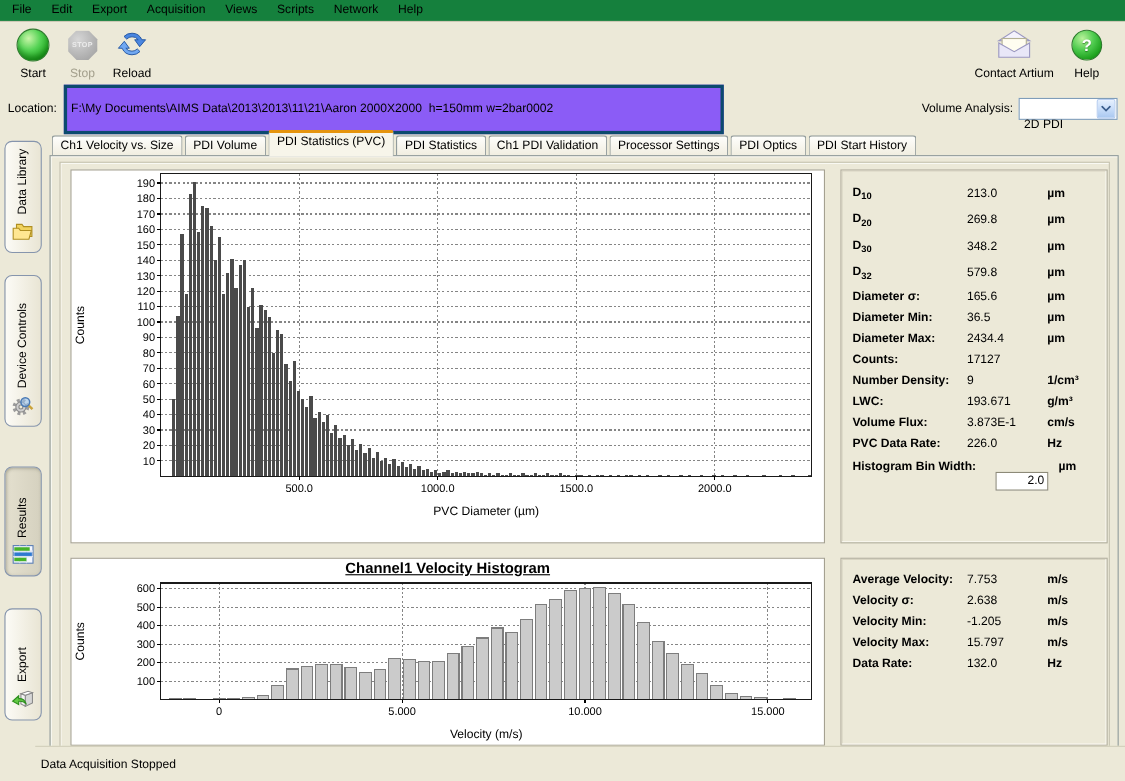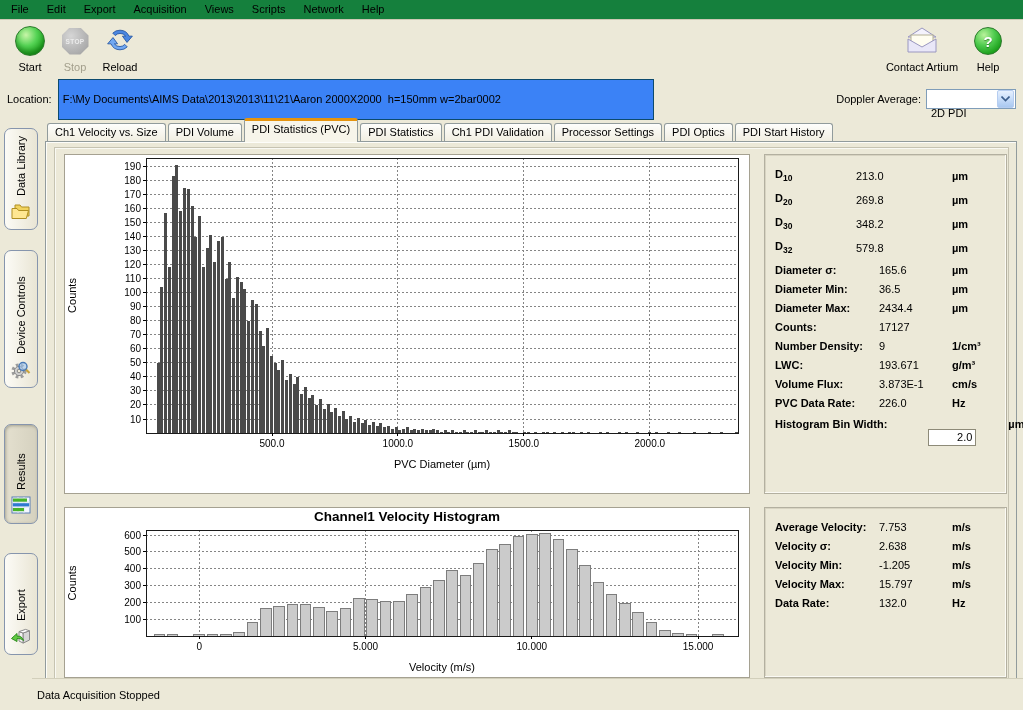--- a/index.html
+++ b/index.html
@@ -29,21 +29,21 @@
   .stop-word{font-size:6.5px;font-weight:bold;color:#ececec;letter-spacing:.4px;}
   .help-ico{width:26px;height:26px;border-radius:50%;display:flex;align-items:center;justify-content:center;
     background:radial-gradient(circle at 9px 7px,#b9f29b,#4ecb4e 42%,#1da11d 75%,#137a13);
     border:1px solid #2c7a2c;}
   .help-q{color:#fff;font-weight:bold;font-size:15px;line-height:1;text-shadow:0 1px 1px rgba(0,60,0,.5);}
   .tb-right{margin-left:auto;display:flex;align-items:flex-start;gap:6px;padding-right:2px;}
   
   .locrow{position:absolute;top:86px;left:0;right:0;height:26px;display:flex;align-items:center;
     padding:0 7px;box-sizing:border-box;}
   .loclabel{margin-right:6px;}
-  .locinput{width:586px;height:15px;border:1px solid #0c4a6e;background:#3b82f6;
+  .locinput{width:586px;height:15px;border:3px solid #0c4a6e;background:#8b5cf6;
     font:11px "Liberation Sans",sans-serif;padding:12px 4px;}
   .dopwrap{margin-left:auto;display:flex;align-items:center;gap:5px;}
   .combo{width:90px;height:20px;border:1px solid #7f9db9;background:#fff;display:flex;align-items:center;
     box-sizing:border-box;cursor:pointer;}
   .combo-val{flex:1;padding-left:4px;margin-top:28px;}
   .combo-btn{width:15px;height:16px;margin-right:1px;border:1px solid #b6cdf0;border-radius:2px;
     background:linear-gradient(#e6f0fe 0%,#cbdffa 45%,#a9c8f0 100%);
     display:flex;align-items:center;justify-content:center;}
   
   .main{position:absolute;top:114px;left:0;right:0;bottom:20px;}
@@ -69,21 +69,21 @@
   .chartpanel{position:absolute;background:#fff;border:1px solid #a5a191;box-sizing:border-box;}
   .ctitle{text-align:center;font-weight:bold;font-size:13.5px;height:18px;padding-top:1px;
     font-family:"Liberation Sans",sans-serif;}
   .chartpanel svg{display:block;}
   svg text{font-family:"Liberation Sans",sans-serif;fill:#000;}
   .tick{font-size:10px;}
   .alabel{font-size:11px;}
   .statpanel{position:absolute;border:1px solid #b3b0a0;box-shadow:inset -1px -1px 0 #fbfaf4,inset 1px 1px 0 #d8d4c2;
     padding:9px 10px 0 10px;box-sizing:border-box;}
   .srow{display:flex;align-items:center;height:19px;}
-  .srow.big{height:24px;gap:23px;}
+  .srow.big{height:24px;}
   .slabel{flex:1;font-weight:bold;white-space:nowrap;}
   .slabel sub{font-size:8.5px;}
   .sval{width:64px;text-align:left;white-space:nowrap;}
   .sunit{width:44px;margin-left:9px;font-weight:bold;white-space:nowrap;}
   .bininput{width:40px;height:15px;border:1px solid #8d8a78;background:#fff;text-align:right;
     font:11px "Liberation Sans",sans-serif;padding:0 3px;margin-left:18px;margin-top:26px;}
   
   .statusbar{position:absolute;left:0;right:0;bottom:0;height:32px;border-top:1px solid #d2cfbb;
     display:flex;align-items:center;padding-left:5px;box-sizing:border-box;background:#ece9d8;margin-left:32px;}
 </style>
@@ -150,21 +150,21 @@
           </div>
         <div class="t-lbl">Help</div>
       </div>
     </div>
   </div>
 
   <div class="locrow">
     <span class="loclabel">Location:</span>
     <input class="locinput" value="F:\My Documents\AIMS Data\2013\2013\11\21\Aaron 2000X2000  h=150mm w=2bar0002" style="">
     <div class="dopwrap">
-      <span>Doppler Average:</span>
+      <span>Volume Analysis:</span>
       <div class="combo">
         <span class="combo-val">2D PDI</span>
         <span class="combo-btn">
           <svg width="9" height="6" viewBox="0 0 9 6">
               <path d="M0.5 0.5 L4.5 4.5 L8.5 0.5" fill="none" stroke="#3c5e8c" stroke-width="1.6"></path>
             </svg>
         </span>
       </div>
     </div>
   </div>
@@ -481,21 +481,21 @@
                 <span class="sval">226.0</span>
                 <span class="sunit">Hz</span>
               </div>
               <div class="srow big">
                 <span class="slabel">Histogram Bin Width:</span>
                 <input class="bininput" value="2.0" style="">
                 <span class="sunit">µm</span>
               </div>
             </div>
 
-          <div class="chartpanel" id="cp1" style="left:9px;top:359px;width:686px;height:171px;">
+          <div class="chartpanel" id="cp1" style="left:9px;top:359px;width:686px;height:171px;text-decoration:underline;">
             <div class="ctitle">Channel1 Velocity Histogram</div>
             <svg id="chart1" width="682" height="149">
                 <line x1="81" y1="92.2" x2="673" y2="92.2" stroke="#858585" stroke-dasharray="2,2" shape-rendering="crispEdges"></line>
                 <line x1="81" y1="75.3" x2="673" y2="75.3" stroke="#858585" stroke-dasharray="2,2" shape-rendering="crispEdges"></line>
                 <line x1="81" y1="58.5" x2="673" y2="58.5" stroke="#858585" stroke-dasharray="2,2" shape-rendering="crispEdges"></line>
                 <line x1="81" y1="41.7" x2="673" y2="41.7" stroke="#858585" stroke-dasharray="2,2" shape-rendering="crispEdges"></line>
                 <line x1="81" y1="24.9" x2="673" y2="24.9" stroke="#858585" stroke-dasharray="2,2" shape-rendering="crispEdges"></line>
                 <line x1="81" y1="8.0" x2="673" y2="8.0" stroke="#858585" stroke-dasharray="2,2" shape-rendering="crispEdges"></line>
                 <line x1="134.2" y1="3" x2="134.2" y2="109" stroke="#858585" stroke-dasharray="2,2" shape-rendering="crispEdges"></line>
                 <line x1="300.5" y1="3" x2="300.5" y2="109" stroke="#858585" stroke-dasharray="2,2" shape-rendering="crispEdges"></line>

